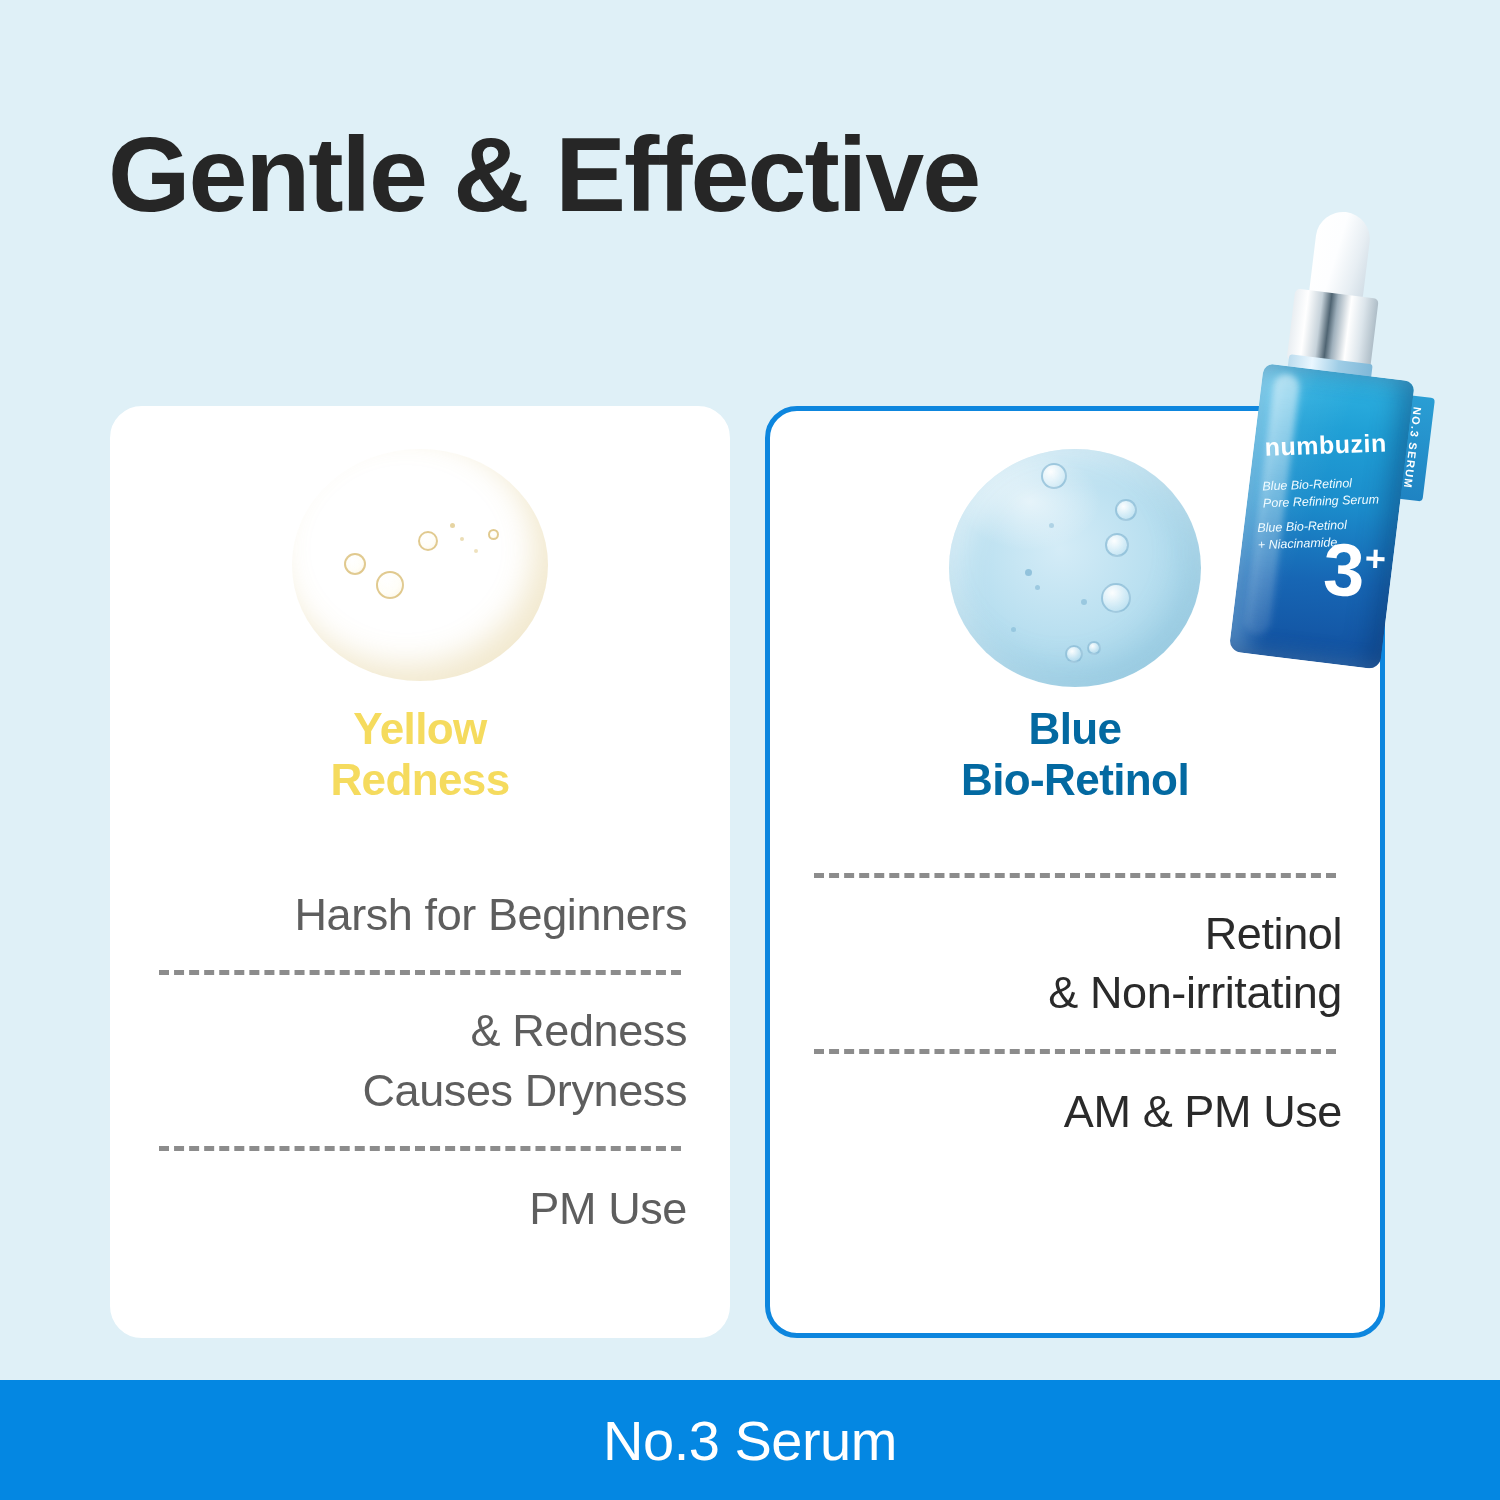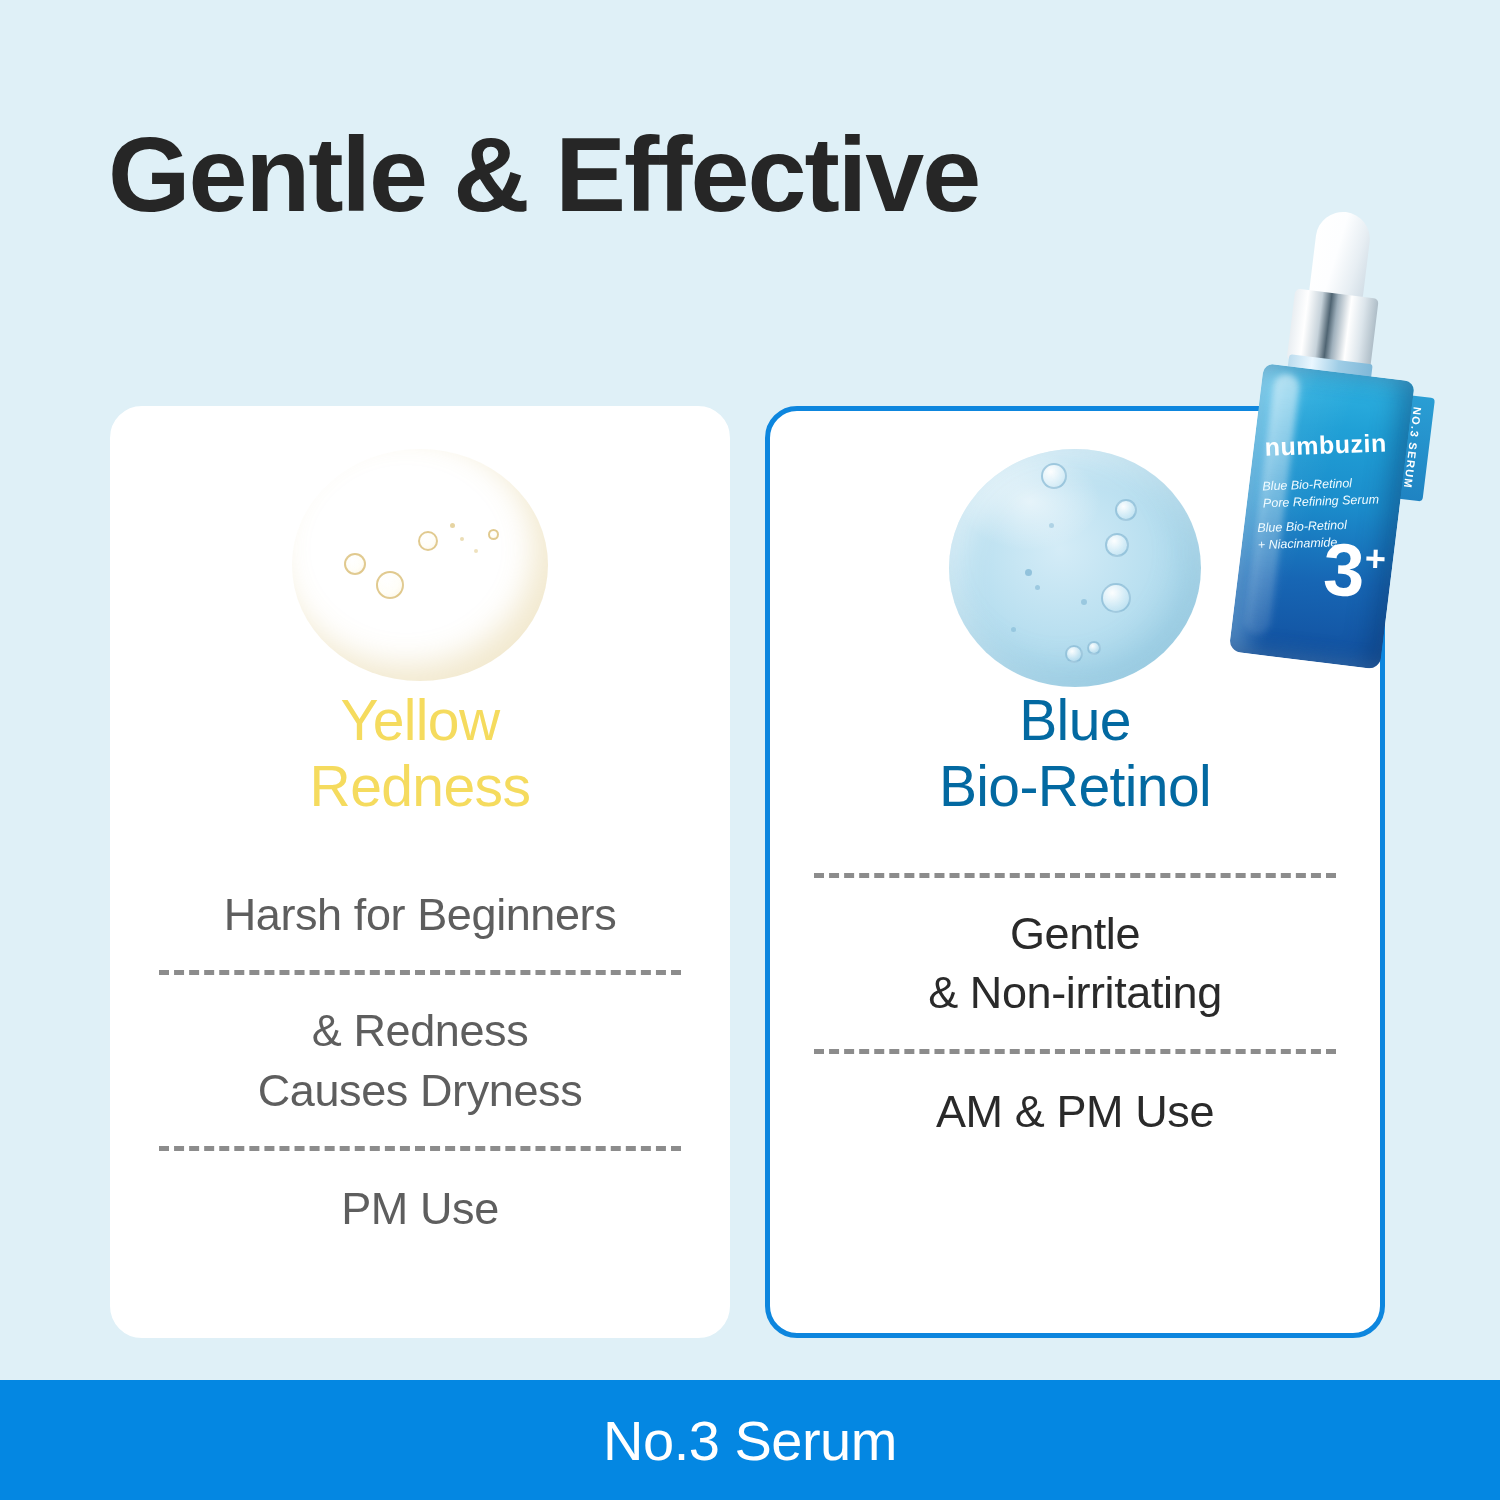--- a/index.html
+++ b/index.html
@@ -107,40 +107,40 @@
   }
   .speck {
     position: absolute;
     border-radius: 50%;
   }
 
   
   .card-title {
     position: absolute;
     left: 0;
-    top: 276px;
+    top: 292px;
     width: 100%;
     text-align: center;
-    font-size: 57px;
-    font-weight: normal;
+    font-size: 44px;
+    font-weight: bold;
     line-height: 1.16;
     letter-spacing: -0.6px;
   }
   .title-yellow { color: #f5db5e; }
   .title-blue { color: #0369a1; }
 
   
   .features {
     position: absolute;
     left: 38px;
     right: 38px;
     top: 462px;
   }
   .feature {
-    text-align: center;
+    text-align: right;
     font-size: 45px;
     line-height: 1.32;
     letter-spacing: -0.4px;
   }
   .features-muted .feature { color: #5e5e5e; }
   .features-strong .feature { color: #2a2a2a; }
   .feature.f1 { padding: 12px 0 26px; }
   .feature.f2 { padding: 26px 0 26px; }
   .feature.f3 { padding: 28px 0 12px; }
   .divider {
@@ -350,21 +350,21 @@
     </div>
 
     <div class="card-title title-blue">
       <div>Blue</div>
       <div>Bio-Retinol</div>
     </div>
 
     <div class="features features-strong">
       <div class="divider"></div>
       <div class="feature f2">
-        <div>Gentle</div>
+        <div>Retinol</div>
         <div>&amp; Non-irritating</div>
       </div>
       <div class="divider"></div>
       <div class="feature f3">
         <span>AM &amp; PM Use</span>
       </div>
     </div>
   </div>
 </div>
 

